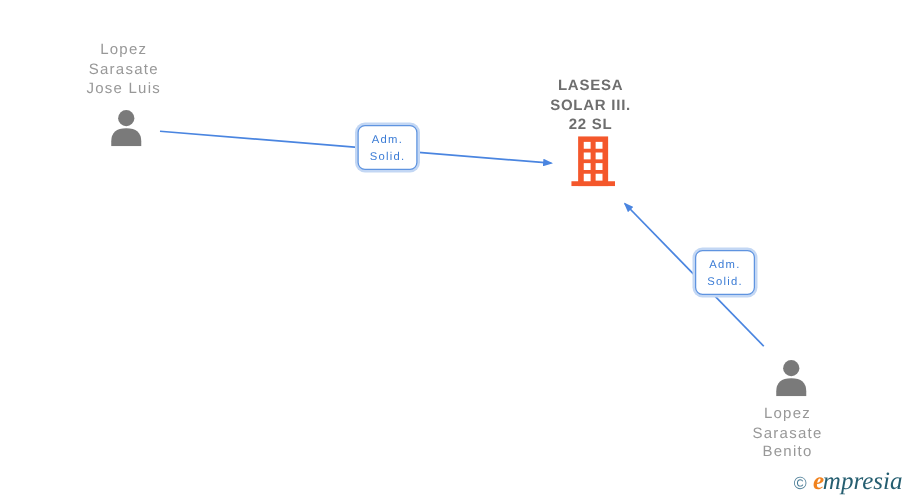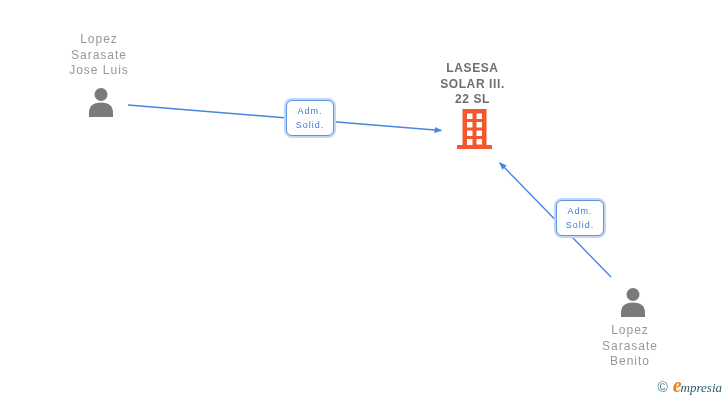--- a/index.html
+++ b/index.html
@@ -69,21 +69,21 @@
     font-style: italic;
   }
   .wm-initial {
     color: #f0821e;
     font-size: 20px;
     font-weight: bold;
     letter-spacing: -1px;
   }
   .wm-rest {
     color: #255e70;
-    font-size: 13px;
+    font-size: 20px;
   }
 </style>
 </head>
 <body>
 
 <div class="canvas">
 
   <svg class="edges-svg" width="728" height="400" viewBox="0 0 728 400">
     <defs>
       <marker id="arrow-blue" markerWidth="8" markerHeight="6" refX="6.5" refY="3" orient="auto" markerUnits="userSpaceOnUse">

